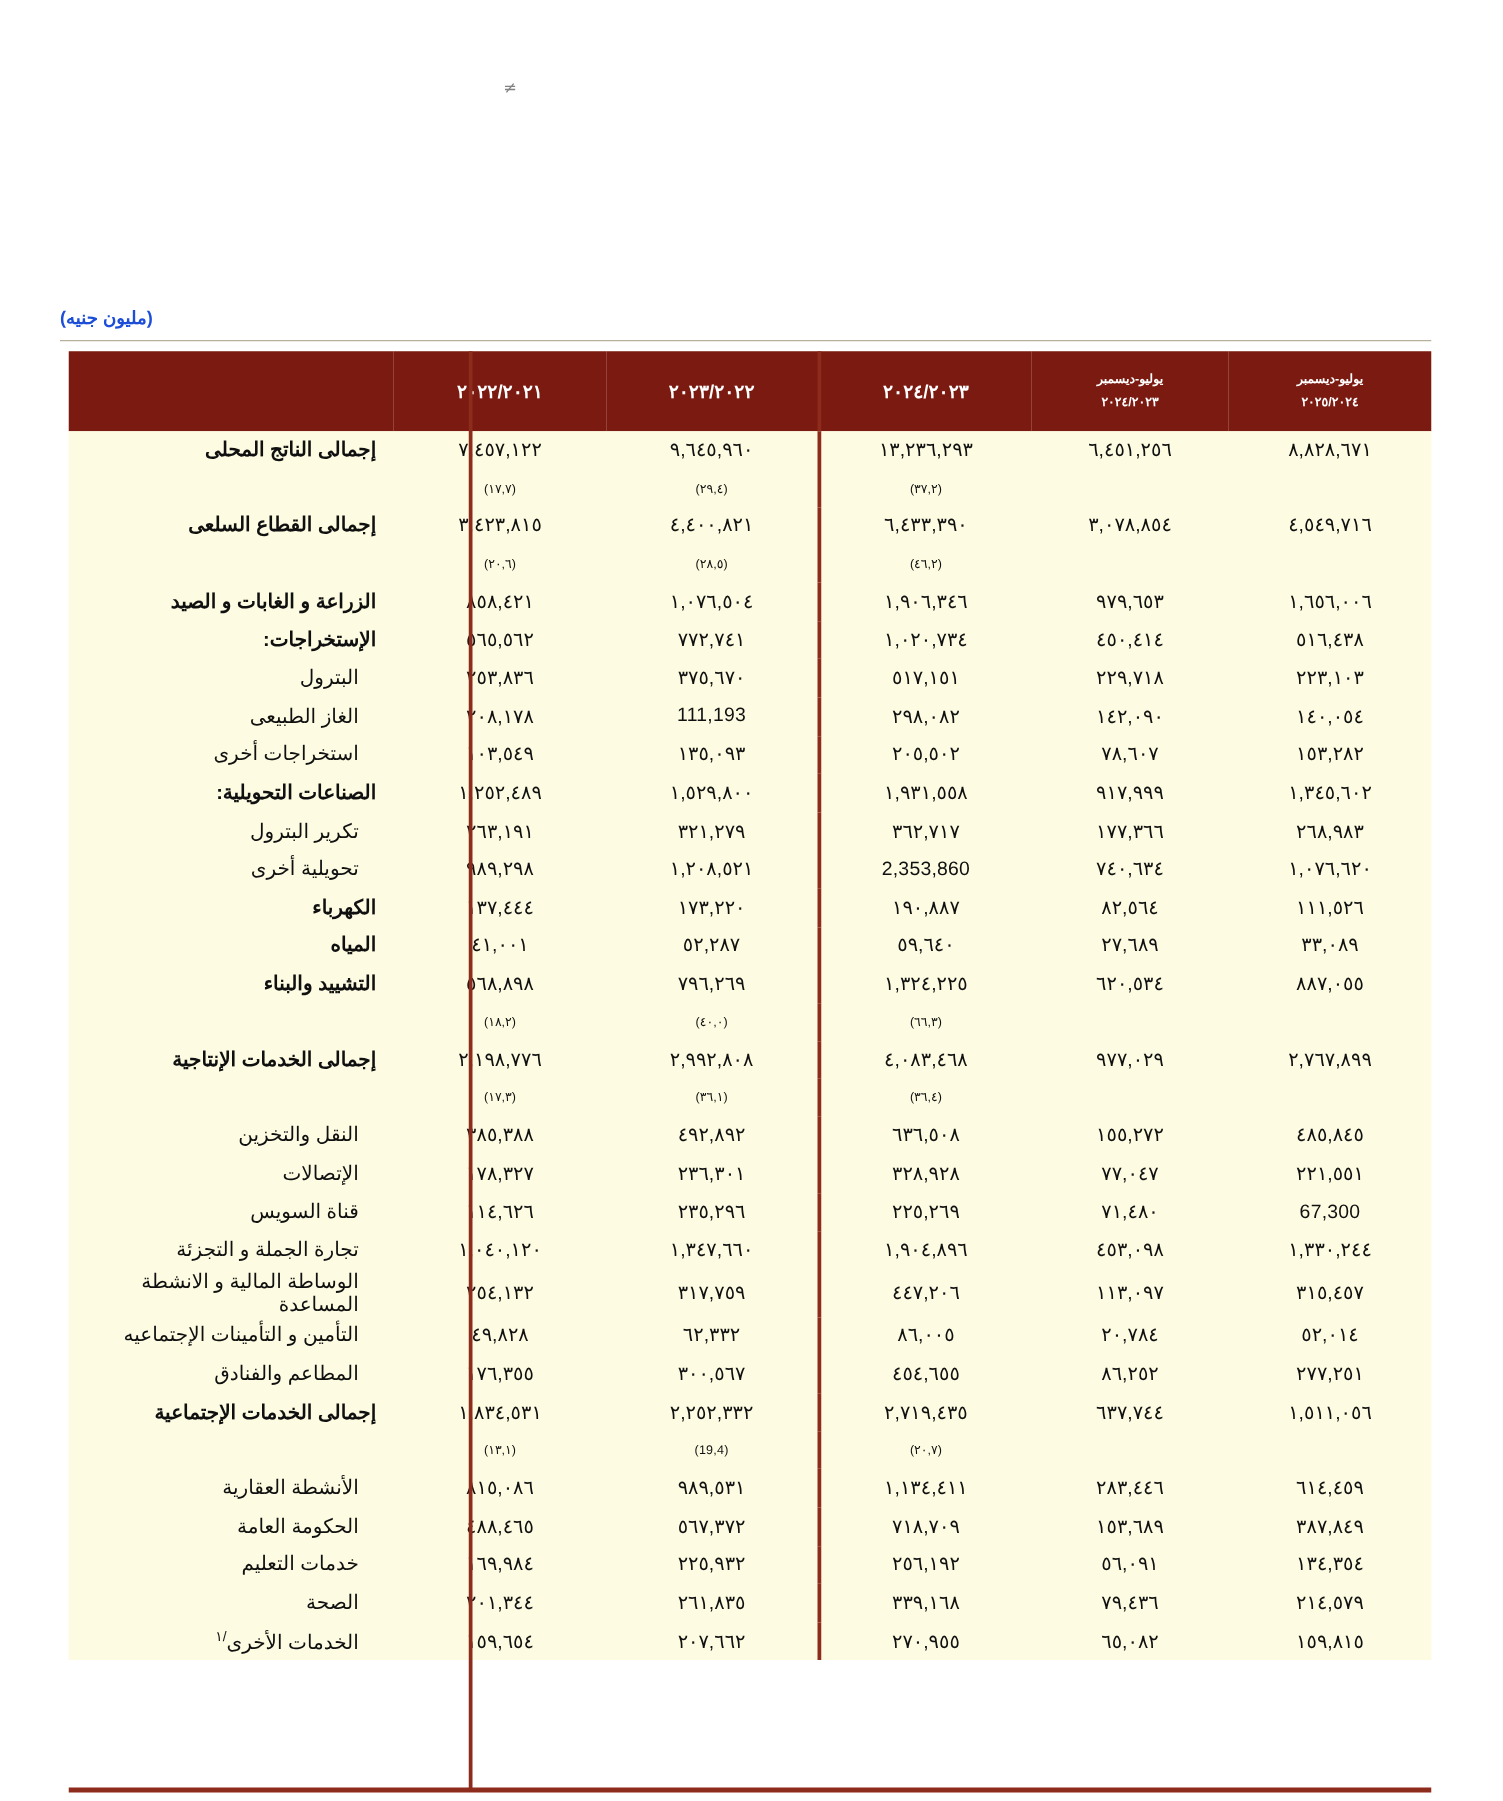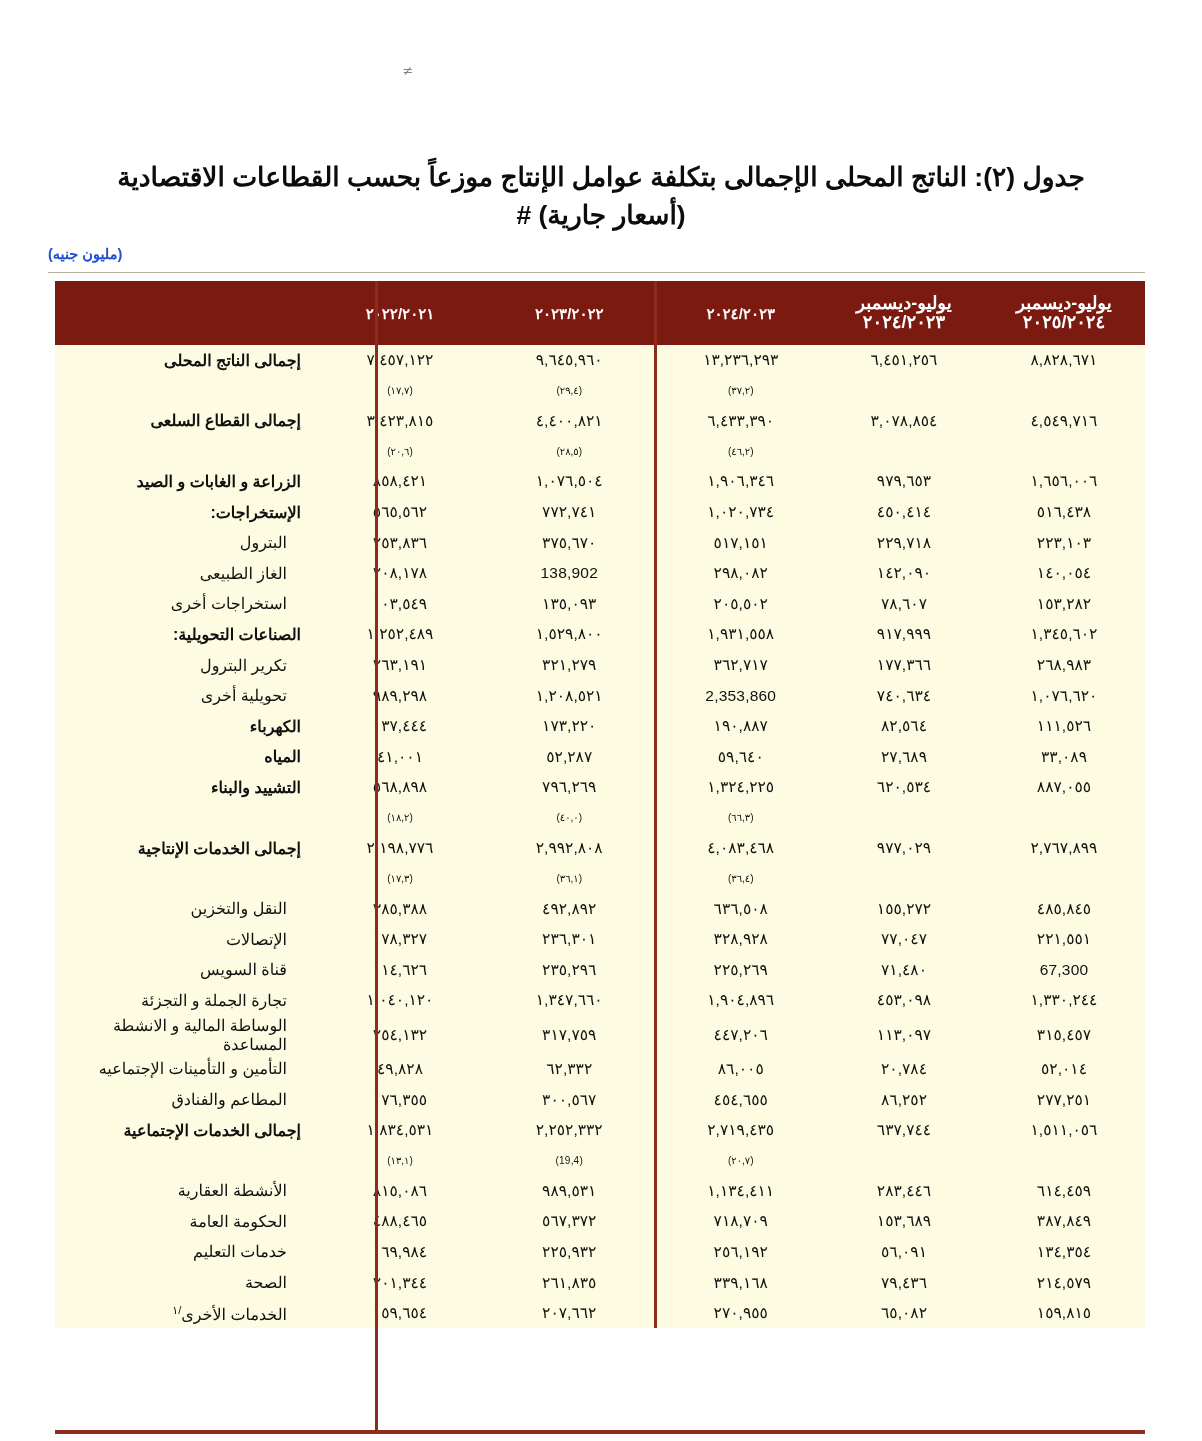--- a/index.html
+++ b/index.html
@@ -80,21 +80,21 @@
     height: 64px;
     vertical-align: middle;
     font-family: "Liberation Sans", sans-serif;
     font-weight: bold;
     font-size: 15px;
     line-height: 19px;
     text-align: center;
     color: #fff;
   }
   thead tr.hdr th.hdr-period {
-    font-size: 18px;
+    font-size: 10px;
   }
   thead tr.hdr th.hdr-label { }
 
   .col-sep {
     border-left: 3px solid #8d2b1c;
   }
 
   tbody td {
     height: 30.6px;
     font-family: "Liberation Sans", sans-serif;
@@ -150,24 +150,20 @@
     background: #8d2b1c;
   }
 </style>
 </head>
 <body>
 
 <div class="page">
 
   <div class="top-artifact">≠</div>
 
-  <div class="title-block">
-    <div class="title-line">جدول (٢): الناتج المحلى الإجمالى بتكلفة عوامل الإنتاج موزعاً بحسب القطاعات الاقتصادية</div>
-    <div class="title-line">(أسعار جارية) #</div>
-  </div>
 
   <div class="unit-wrap">(مليون جنيه)</div>
   <div class="rule-unit"></div>
 
   <table class="tbl">
     <colgroup>
       <col style="width:162px">
       <col style="width:158px">
       <col style="width:170px">
       <col style="width:170px">
@@ -244,21 +240,21 @@
           <td class="num">٢٢٩,٧١٨</td>
           <td class="num col-sep">٥١٧,١٥١</td>
           <td class="num">٣٧٥,٦٧٠</td>
           <td class="num">٢٥٣,٨٣٦</td>
           <td class="lbl indent"><span>البترول</span></td>
         </tr>
         <tr>
           <td class="num">١٤٠,٠٥٤</td>
           <td class="num">١٤٢,٠٩٠</td>
           <td class="num col-sep">٢٩٨,٠٨٢</td>
-          <td class="num">138,902</td>
+          <td class="num">111,193</td>
           <td class="num">٢٠٨,١٧٨</td>
           <td class="lbl indent"><span>الغاز الطبيعى</span></td>
         </tr>
         <tr>
           <td class="num">١٥٣,٢٨٢</td>
           <td class="num">٧٨,٦٠٧</td>
           <td class="num col-sep">٢٠٥,٥٠٢</td>
           <td class="num">١٣٥,٠٩٣</td>
           <td class="num">١٠٣,٥٤٩</td>
           <td class="lbl indent"><span>استخراجات أخرى</span></td>

